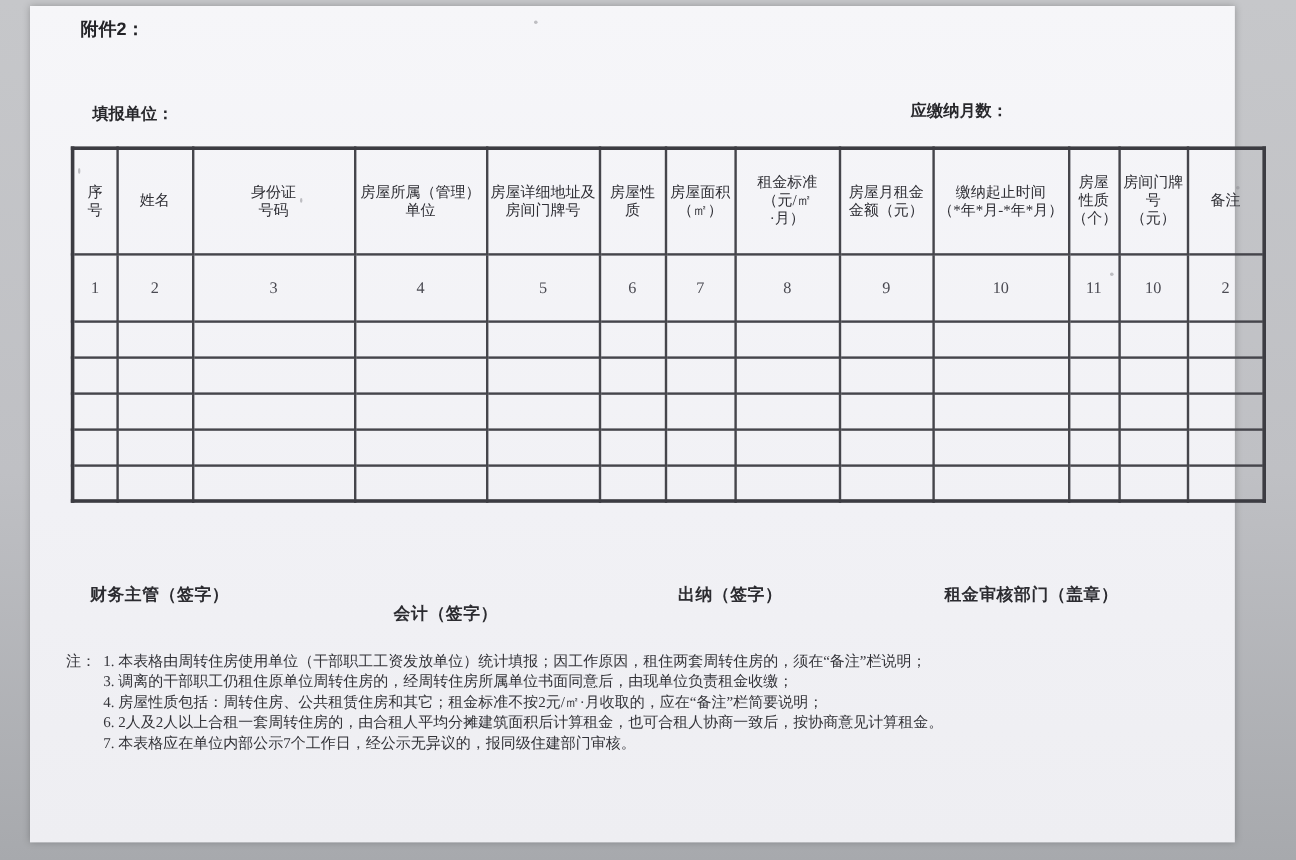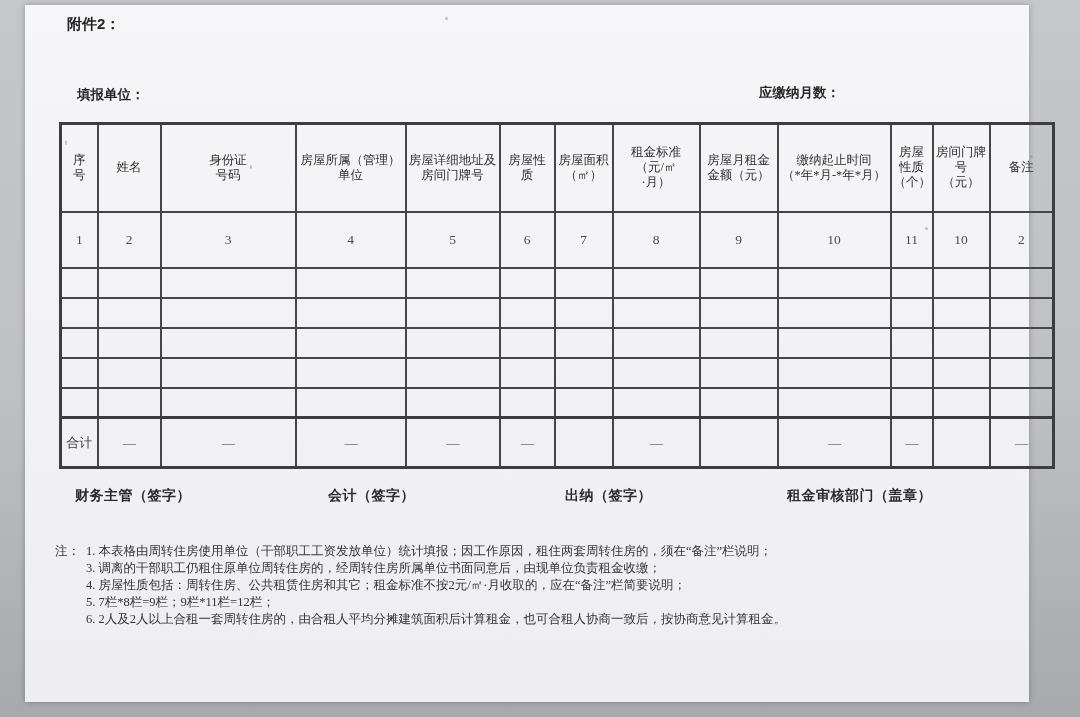--- a/index.html
+++ b/index.html
@@ -54,21 +54,21 @@
   tr.blank{height:30px;}
   tr.total{height:50px;}
   tr.total td{border-top:3px solid #3c3c42;font-size:13px;color:#3a3a40;}
   tr.total td.dash{font-size:13px;color:#55555c;letter-spacing:-1px;}
   .signatures span{
     position:absolute;top:482px;
     font-size:14px;font-weight:600;color:#2b2b30;
     letter-spacing:.5px;
   }
   .sig-1{left:50px;}
-  .sig-2{left:303px;}
+  .sig-2{left:303px;margin-top:16px;}
   .sig-3{left:540px;}
   .sig-4{left:762px;}
   .notes{
     position:absolute;left:30px;top:538px;width:1000px;
     font-size:12.5px;line-height:17px;color:#333338;
   }
   .notes .body{position:relative;padding-left:31px;}
   .notes .prefix{position:absolute;left:0;top:0;}
   .note-item{white-space:nowrap;}
   .speck{position:absolute;background:#8f9095;border-radius:50%;opacity:.55;}
@@ -209,53 +209,38 @@
           <td></td>
           <td></td>
           <td></td>
           <td></td>
           <td></td>
           <td></td>
           <td></td>
           <td></td>
           <td></td>
       </tr>
-      <tr class="total">
-        <td>合计</td>
-        <td class="dash">—</td>
-        <td class="dash">—</td>
-        <td class="dash">—</td>
-        <td class="dash">—</td>
-        <td class="dash">—</td>
-        <td class="dash"></td>
-        <td class="dash">—</td>
-        <td class="dash"></td>
-        <td class="dash">—</td>
-        <td class="dash">—</td>
-        <td class="dash"></td>
-        <td class="dash">—</td>
-      </tr>
     </tbody>
   </table>
 
   <div class="signatures">
     <span class="sig-1">财务主管（签字）</span>
     <span class="sig-2">会计（签字）</span>
     <span class="sig-3">出纳（签字）</span>
     <span class="sig-4">租金审核部门（盖章）</span>
   </div>
 
   <div class="notes">
     <div class="body">
       <span class="prefix">注：</span>
       <div class="note-item">1. 本表格由周转住房使用单位（干部职工工资发放单位）统计填报；因工作原因，租住两套周转住房的，须在“备注”栏说明；</div>
       <div class="note-item">3. 调离的干部职工仍租住原单位周转住房的，经周转住房所属单位书面同意后，由现单位负责租金收缴；</div>
       <div class="note-item">4. 房屋性质包括：周转住房、公共租赁住房和其它；租金标准不按2元/㎡·月收取的，应在“备注”栏简要说明；</div>
-      <div class="note-item">5. 7栏*8栏=9栏；9栏*11栏=12栏；</div>
       <div class="note-item">6. 2人及2人以上合租一套周转住房的，由合租人平均分摊建筑面积后计算租金，也可合租人协商一致后，按协商意见计算租金。</div>
+      <div class="note-item">7. 本表格应在单位内部公示7个工作日，经公示无异议的，报同级住建部门审核。</div>
     </div>
   </div>
 
   <div class="speck" style="left:420px;top:12px;width:3px;height:3px;"></div>
   <div class="speck" style="left:225px;top:160px;width:2px;height:4px;"></div>
   <div class="speck" style="left:40px;top:135px;width:2px;height:5px;"></div>
   <div class="speck" style="left:900px;top:222px;width:3px;height:3px;"></div>
   <div class="speck" style="left:1005px;top:150px;width:3px;height:3px;"></div>
 
 </div>

